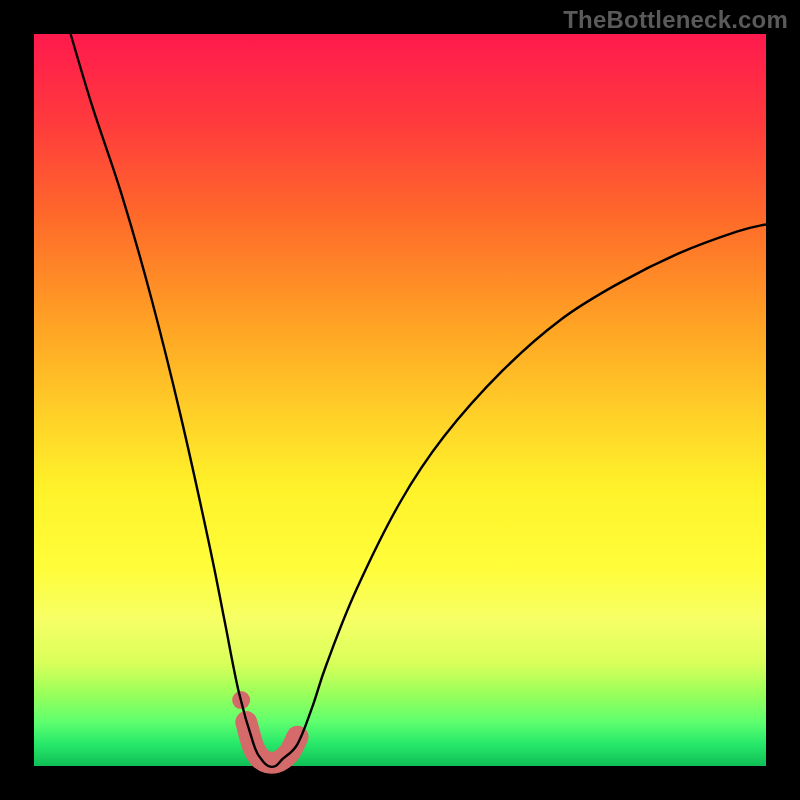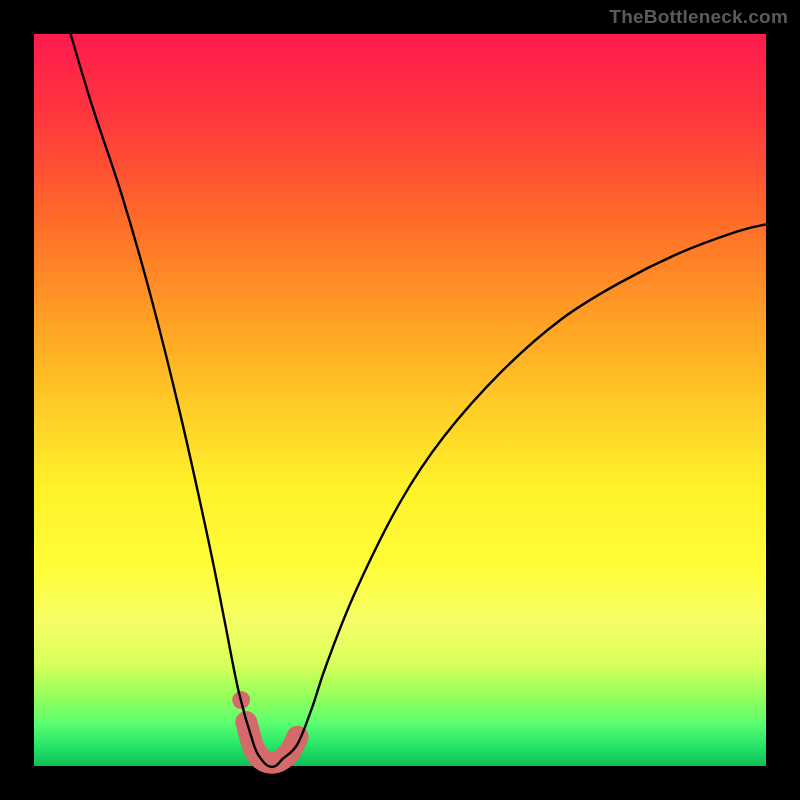--- a/index.html
+++ b/index.html
@@ -40,21 +40,21 @@
       #5eff6f 94%,
       #27e86a 97%,
       #0fbf55 100%
     );
   }
   .watermark {
     position: absolute;
     top: 6px;
     right: 12px;
     font-family: Arial, Helvetica, sans-serif;
-    font-size: 19px;
+    font-size: 24px;
     font-weight: 600;
     color: #5a5a5a;
     letter-spacing: 0.2px;
   }
   svg.curve {
     position: absolute;
     left: 0;
     top: 0;
     width: 732px;
     height: 732px;

